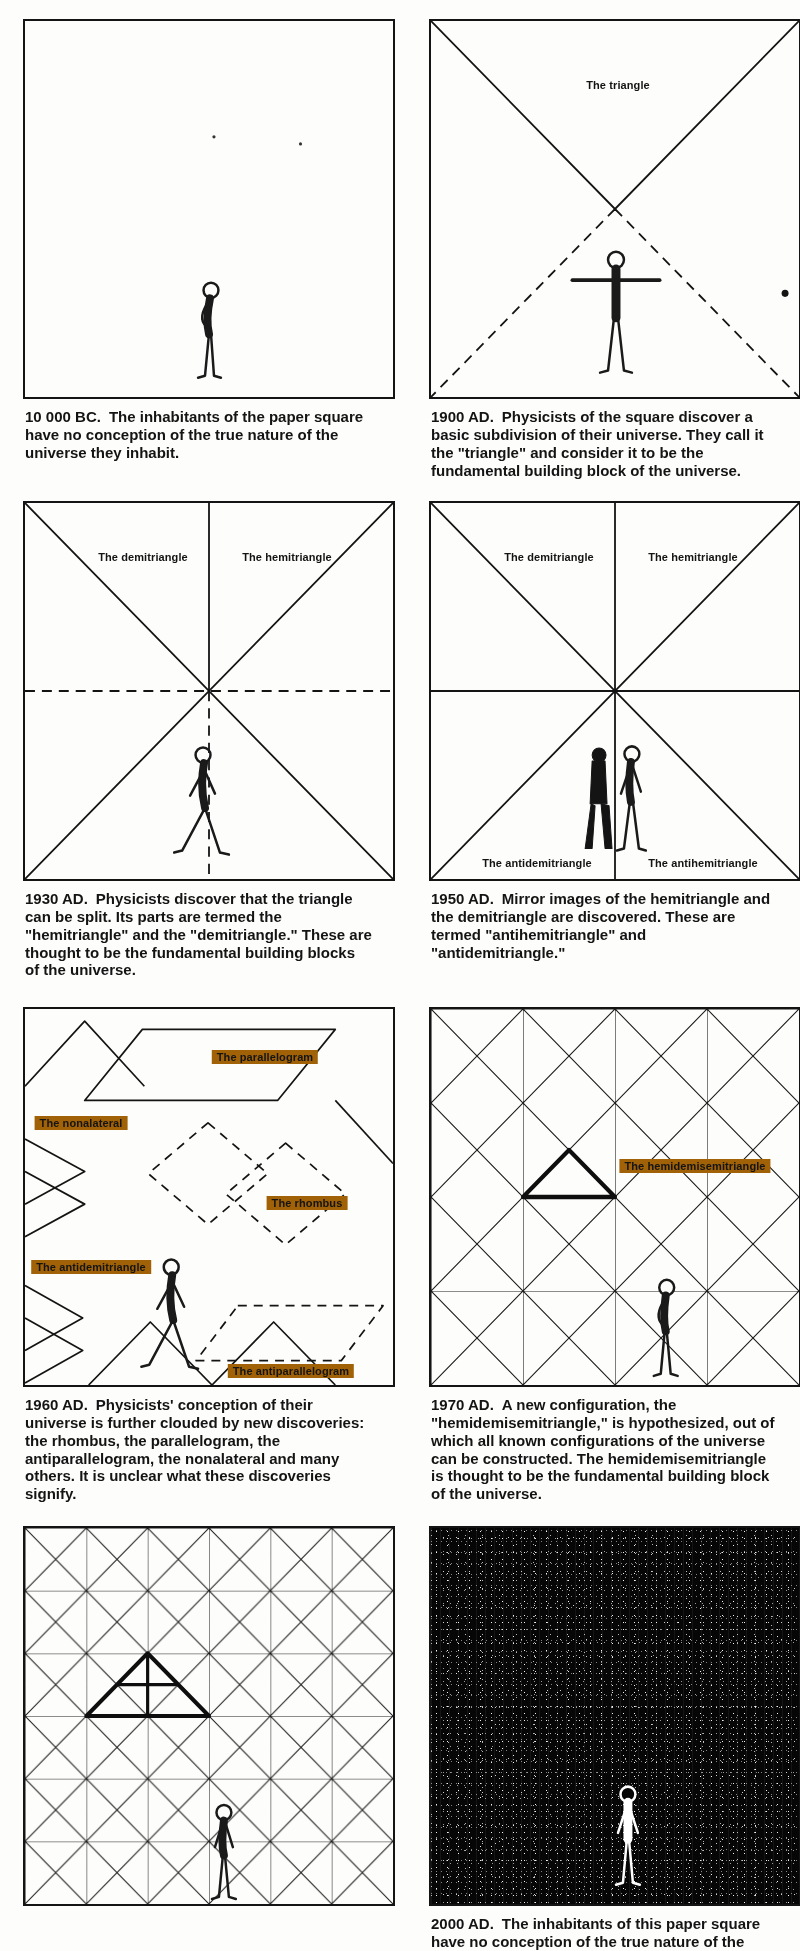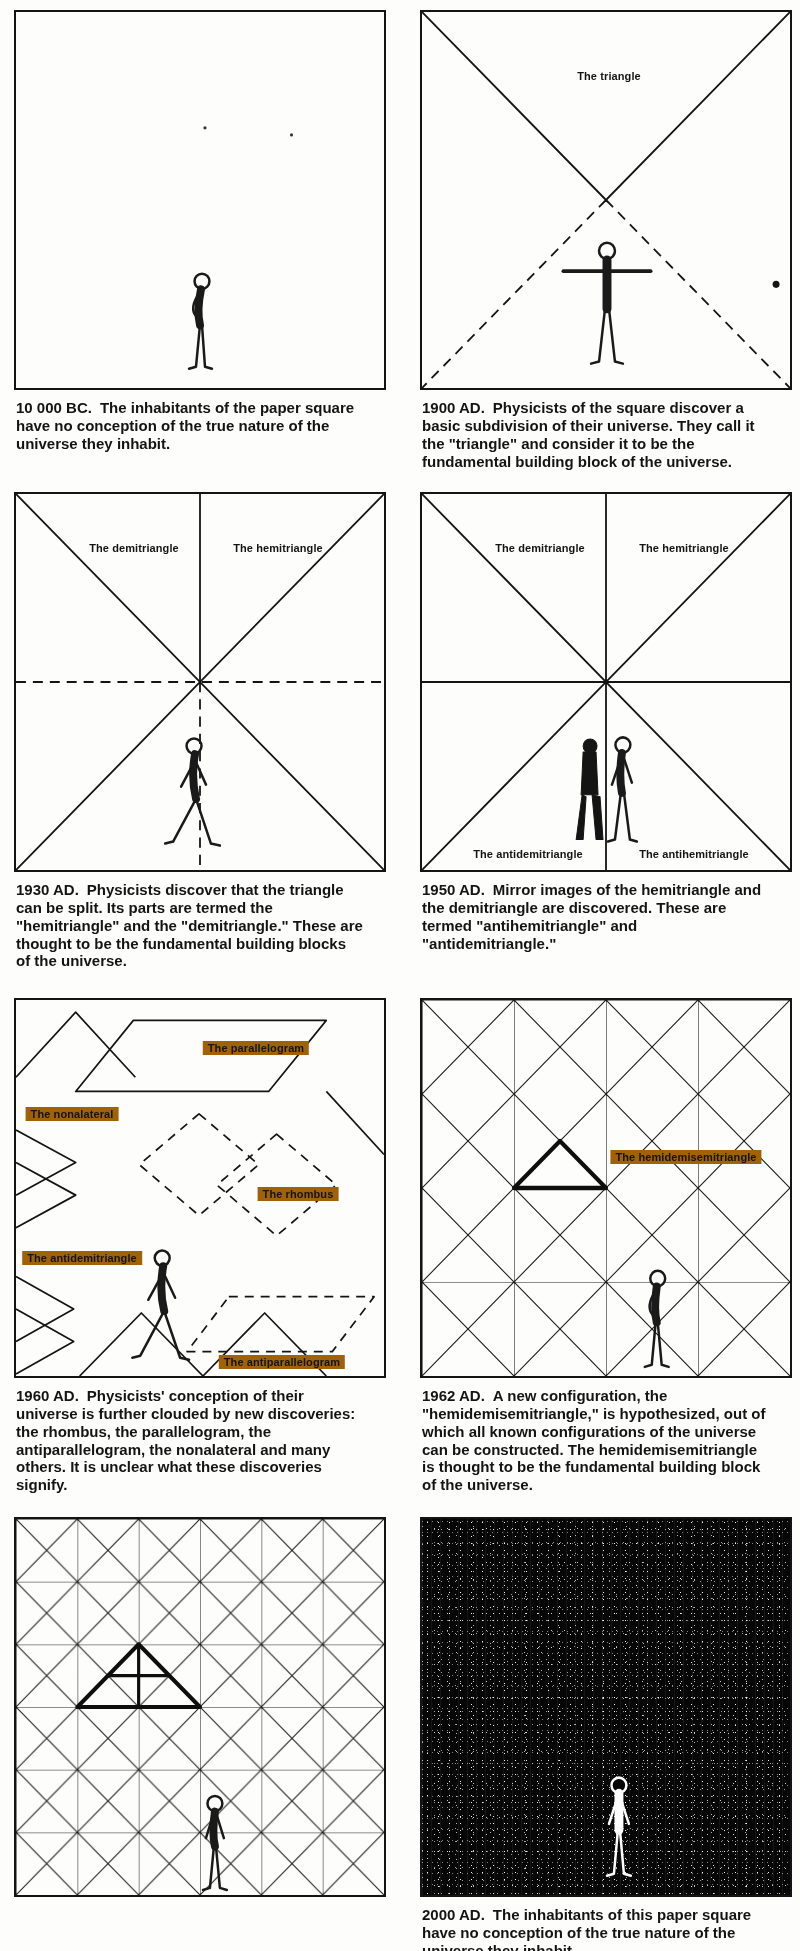--- a/index.html
+++ b/index.html
@@ -4,21 +4,21 @@
 <style>
   html,body{margin:0;padding:0;}
   body{background:#ffffff;}
   .page{
     position:relative;
     width:800px;height:1951px;
     background:#fdfdfb;
     font-family:"Liberation Sans", sans-serif;
     overflow:hidden;
   }
-  figure.panel{position:absolute;margin:4px;width:348px;}
+  figure.panel{position:absolute;margin:13px;width:348px;}
   .art{
     position:relative;
     width:372px;height:380px;
     border:2.5px solid #141414;
     box-sizing:border-box;
     background:#fdfdfb;
   }
   .art svg.fill{position:absolute;left:0;top:0;width:100%;height:100%;display:block;}
   .plabel{
     position:absolute;
@@ -197,21 +197,21 @@
           <circle cx="1" cy="-88" r="7.5" fill="#fdfdfb"></circle>
           <path d="M0,-80 C-2,-66 -2,-53 0,-45" stroke-width="8"></path>
           <path d="M-1,-76 C-8,-66 -9,-58 -4,-52"></path>
           <path d="M-1,-45 L-5,-3 M-5,-3 L-12,-1"></path>
           <path d="M1,-45 L5,-3 M5,-3 L12,-1"></path>
         </g>
       </svg>
       <span class="plabel bg" style="left:264px;top:157px;">The hemidemisemitriangle</span>
     </div>
     <figcaption class="caption">
-      <span class="lead">1962 AD.</span><span>A new configuration, the "hemidemisemitriangle," is hypothesized, out of which all known configurations of the universe can be constructed. The hemidemisemitriangle is thought to be the fundamental building block of the universe.</span>
+      <span class="lead">1970 AD.</span><span>A new configuration, the "hemidemisemitriangle," is hypothesized, out of which all known configurations of the universe can be constructed. The hemidemisemitriangle is thought to be the fundamental building block of the universe.</span>
     </figcaption>
   </figure>
 
   <figure class="panel" style="left:10px;top:1513px;">
     <div class="art">
       <svg class="fill" viewBox="0 0 370 370" preserveAspectRatio="none">
         <defs>
           <pattern id="lat6" width="61.667" height="61.667" patternUnits="userSpaceOnUse">
             <path d="M0,0 H61.667 M0,0 V61.667 M0,0 L61.667,61.667 M61.667,0 L0,61.667" stroke="#1c1c1c" stroke-width="1.05" fill="none"></path>
           </pattern>

